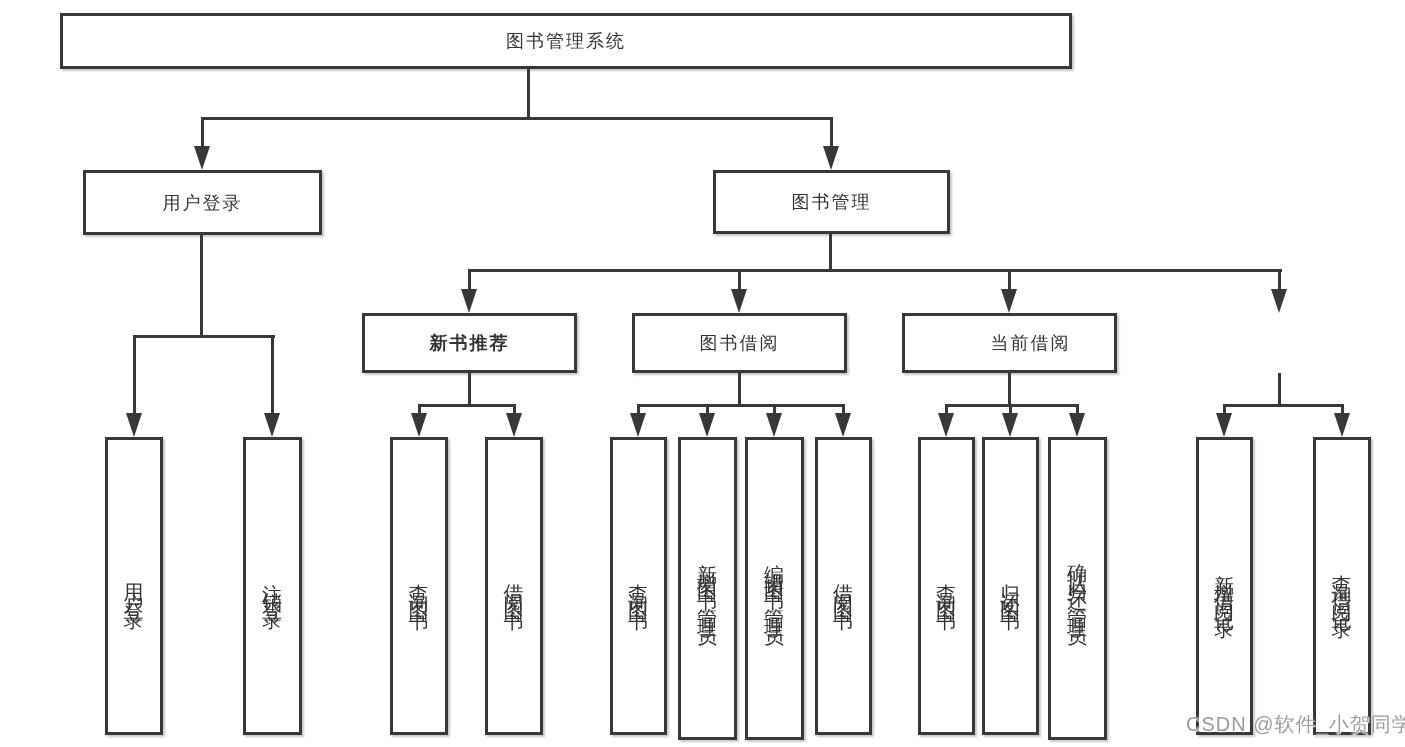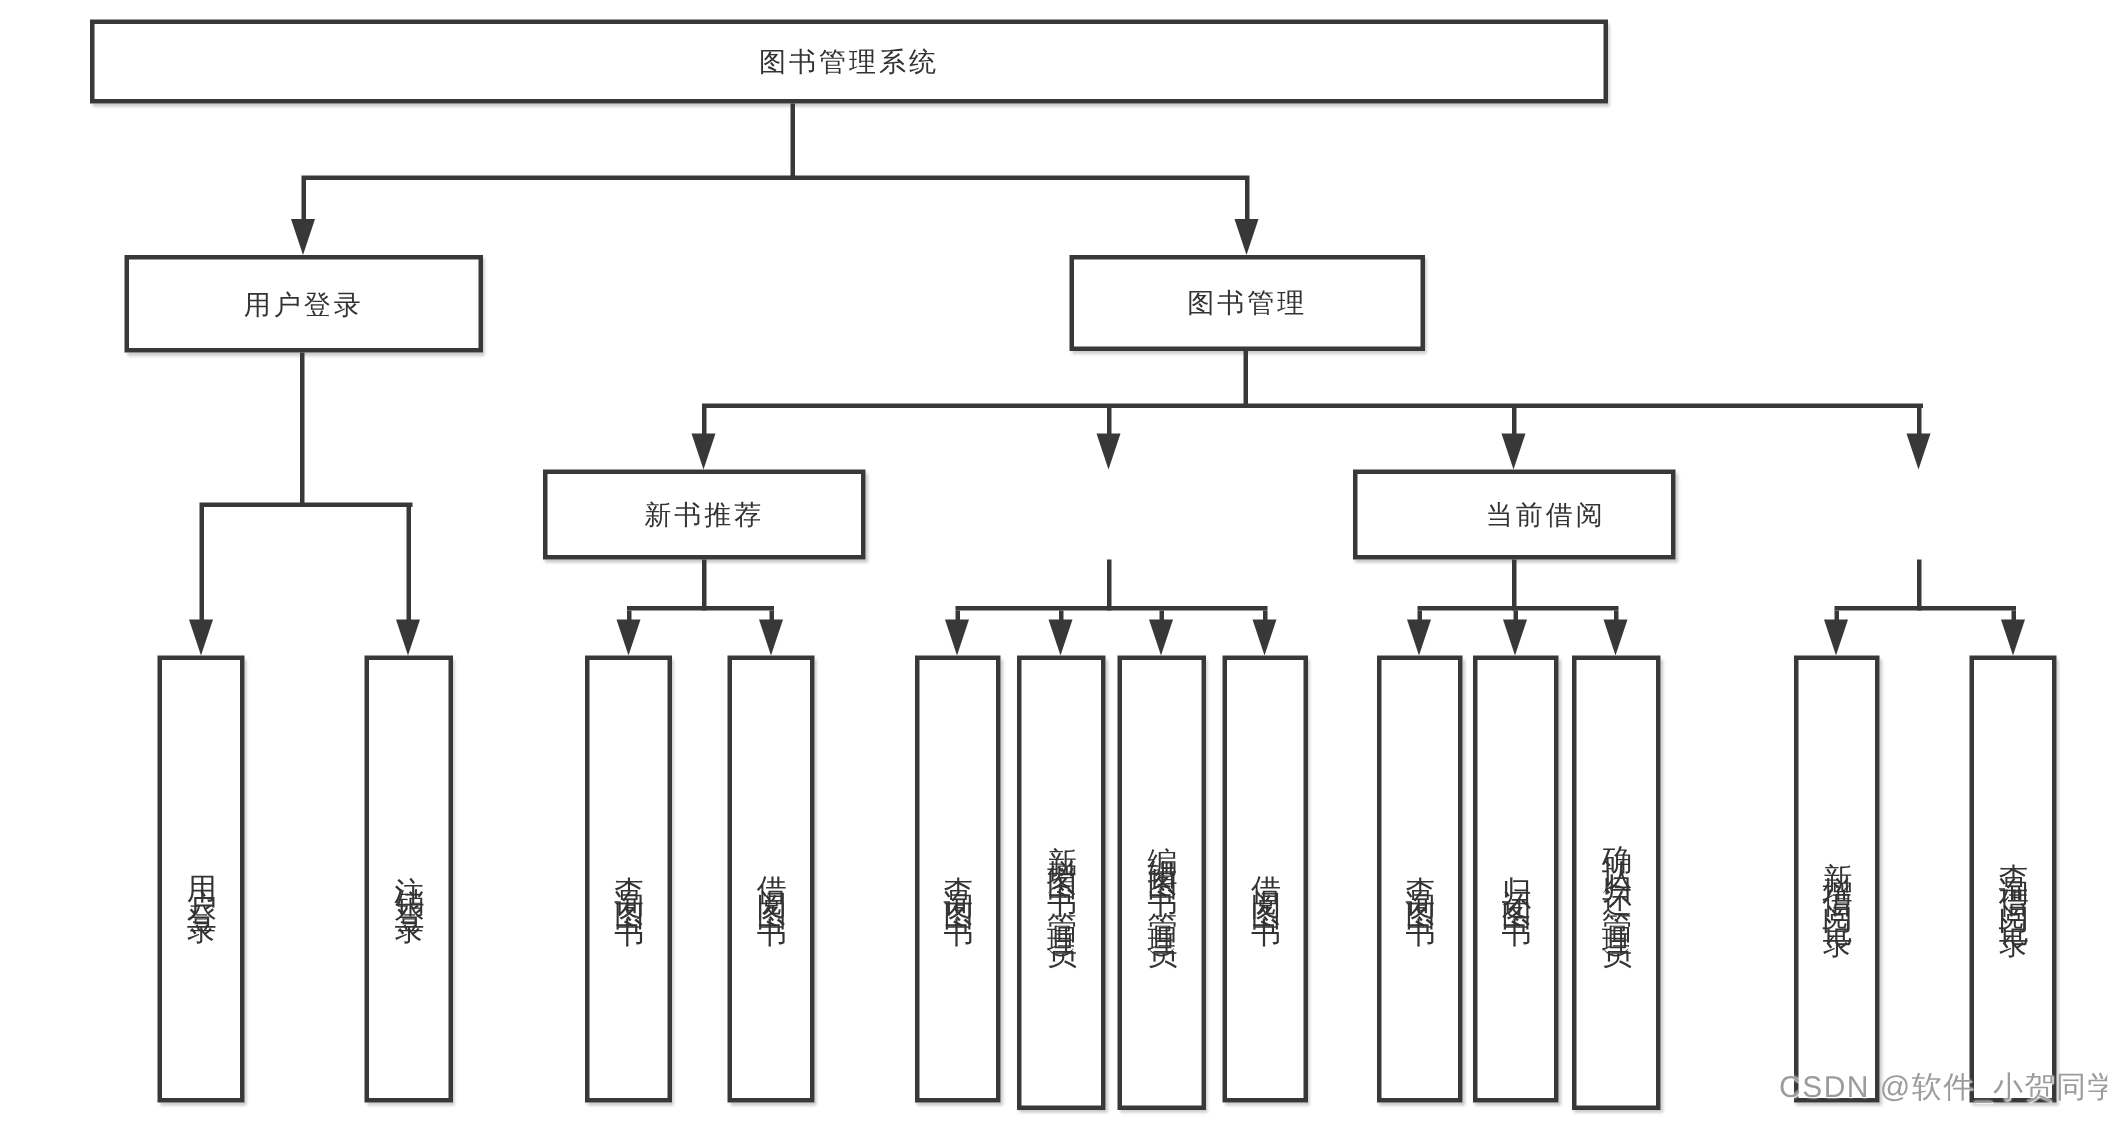--- a/index.html
+++ b/index.html
@@ -79,21 +79,22 @@
   <div class="arrow" style="left:126px;top:338px;height:99px;"></div>
   <div class="arrow" style="left:264px;top:338px;height:99px;"></div>
 
   <div class="vline" style="left:829px;top:234px;height:38px;"></div>
   <div class="hline" style="left:468px;top:269px;width:814px;"></div>
   <div class="arrow" style="left:461px;top:272px;height:41px;"></div>
   <div class="arrow" style="left:731px;top:272px;height:41px;"></div>
   <div class="arrow" style="left:1001px;top:272px;height:41px;"></div>
   <div class="arrow" style="left:1271px;top:272px;height:41px;"></div>
 
-  <div class="box hbox" style="left:362px;top:313px;width:215px;height:60px;">新书推荐</div>
+  <div class="box hbox" style="left:362px;top:313px;width:215px;height:60px;font-weight:bold;">新书推荐</div>
+  <div class="box hbox" style="left:632px;top:313px;width:215px;height:60px;">图书借阅</div>
   <div class="box hbox" style="left:902px;top:313px;width:215px;height:60px;padding-left:42px;">当前借阅</div>
 
   <div class="vline" style="left:468px;top:373px;height:34px;"></div>
   <div class="hline" style="left:418px;top:404px;width:98px;"></div>
   <div class="arrow" style="left:411px;top:407px;height:30px;"></div>
   <div class="arrow" style="left:506px;top:407px;height:30px;"></div>
 
   <div class="vline" style="left:738px;top:373px;height:34px;"></div>
   <div class="hline" style="left:637px;top:404px;width:208px;"></div>
   <div class="arrow" style="left:630px;top:407px;height:30px;"></div>

